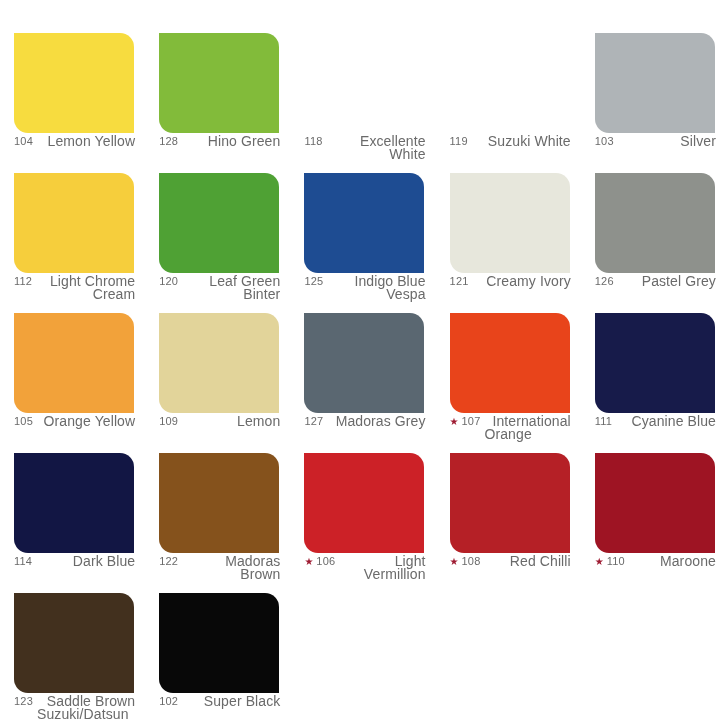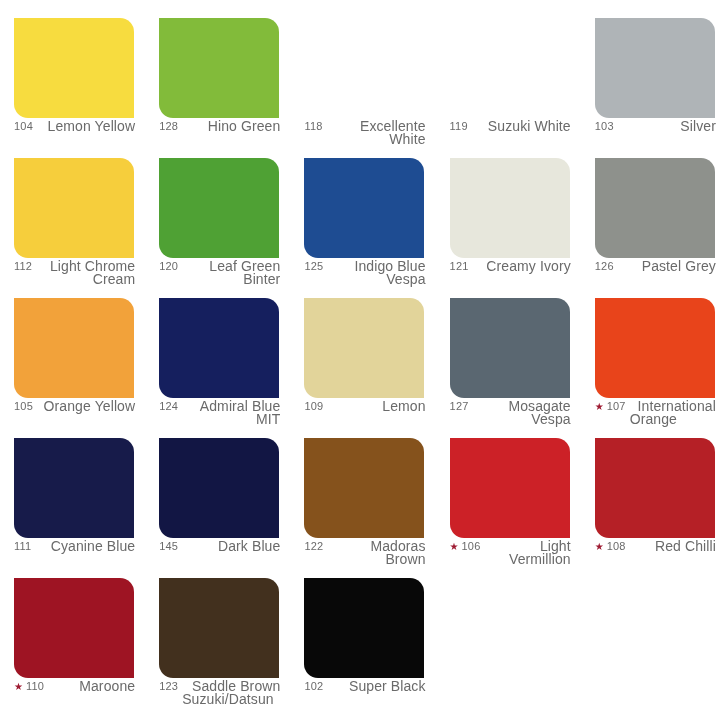--- a/index.html
+++ b/index.html
@@ -30,20 +30,21 @@
     display: grid;
     grid-template-columns: repeat(5, 145.2px);
     grid-template-rows: repeat(5, 140px);
     padding: 0;
     box-sizing: border-box;
   }
   .cell {
     position: relative;
     box-sizing: border-box;
     padding: 18px 12px 0 14px;
+    margin-top: 15px;
   }
   .chip {
     width: 120px;
     height: 100px;
     border-radius: 0 14px 0 14px;
     box-sizing: border-box;
   }
   .chip.is-white {
     border-radius: 0 14px 0 14px;
   }
@@ -187,44 +188,35 @@
       <div class="cell">
         <div class="chip" style="background: rgb(242, 162, 58);"></div>
         <div class="labels">
           <span class="code-wrap">
             <span class="code">105</span>
           </span>
           <span class="name"><span>Orange Yellow</span></span>
         </div>
       </div>
       <div class="cell">
-        <div class="chip" style="background: rgb(21, 31, 94);"></div>
-        <div class="labels">
-          <span class="code-wrap">
-            <span class="code">124</span>
-          </span>
-          <span class="name"><span>Admiral Blue MIT</span></span>
-        </div>
-      </div>
-      <div class="cell">
         <div class="chip" style="background: rgb(226, 212, 154);"></div>
         <div class="labels">
           <span class="code-wrap">
             <span class="code">109</span>
           </span>
           <span class="name"><span>Lemon</span></span>
         </div>
       </div>
       <div class="cell">
         <div class="chip" style="background: rgb(90, 103, 113);"></div>
         <div class="labels">
           <span class="code-wrap">
             <span class="code">127</span>
           </span>
-          <span class="name"><span>Mosagate Vespa</span></span>
+          <span class="name"><span>Madoras Grey</span></span>
         </div>
       </div>
       <div class="cell">
         <div class="chip" style="background: rgb(232, 68, 27);"></div>
         <div class="labels">
           <span class="code-wrap">
             <span class="star">★</span>
             <span class="code">107</span>
           </span>
           <span class="name"><span>International</span><span class="sub">Orange</span></span>
@@ -236,21 +228,21 @@
           <span class="code-wrap">
             <span class="code">111</span>
           </span>
           <span class="name"><span>Cyanine Blue</span></span>
         </div>
       </div>
       <div class="cell">
         <div class="chip" style="background: rgb(18, 22, 68);"></div>
         <div class="labels">
           <span class="code-wrap">
-            <span class="code">145</span>
+            <span class="code">114</span>
           </span>
           <span class="name"><span>Dark Blue</span></span>
         </div>
       </div>
       <div class="cell">
         <div class="chip" style="background: rgb(133, 82, 28);"></div>
         <div class="labels">
           <span class="code-wrap">
             <span class="code">122</span>
           </span>

